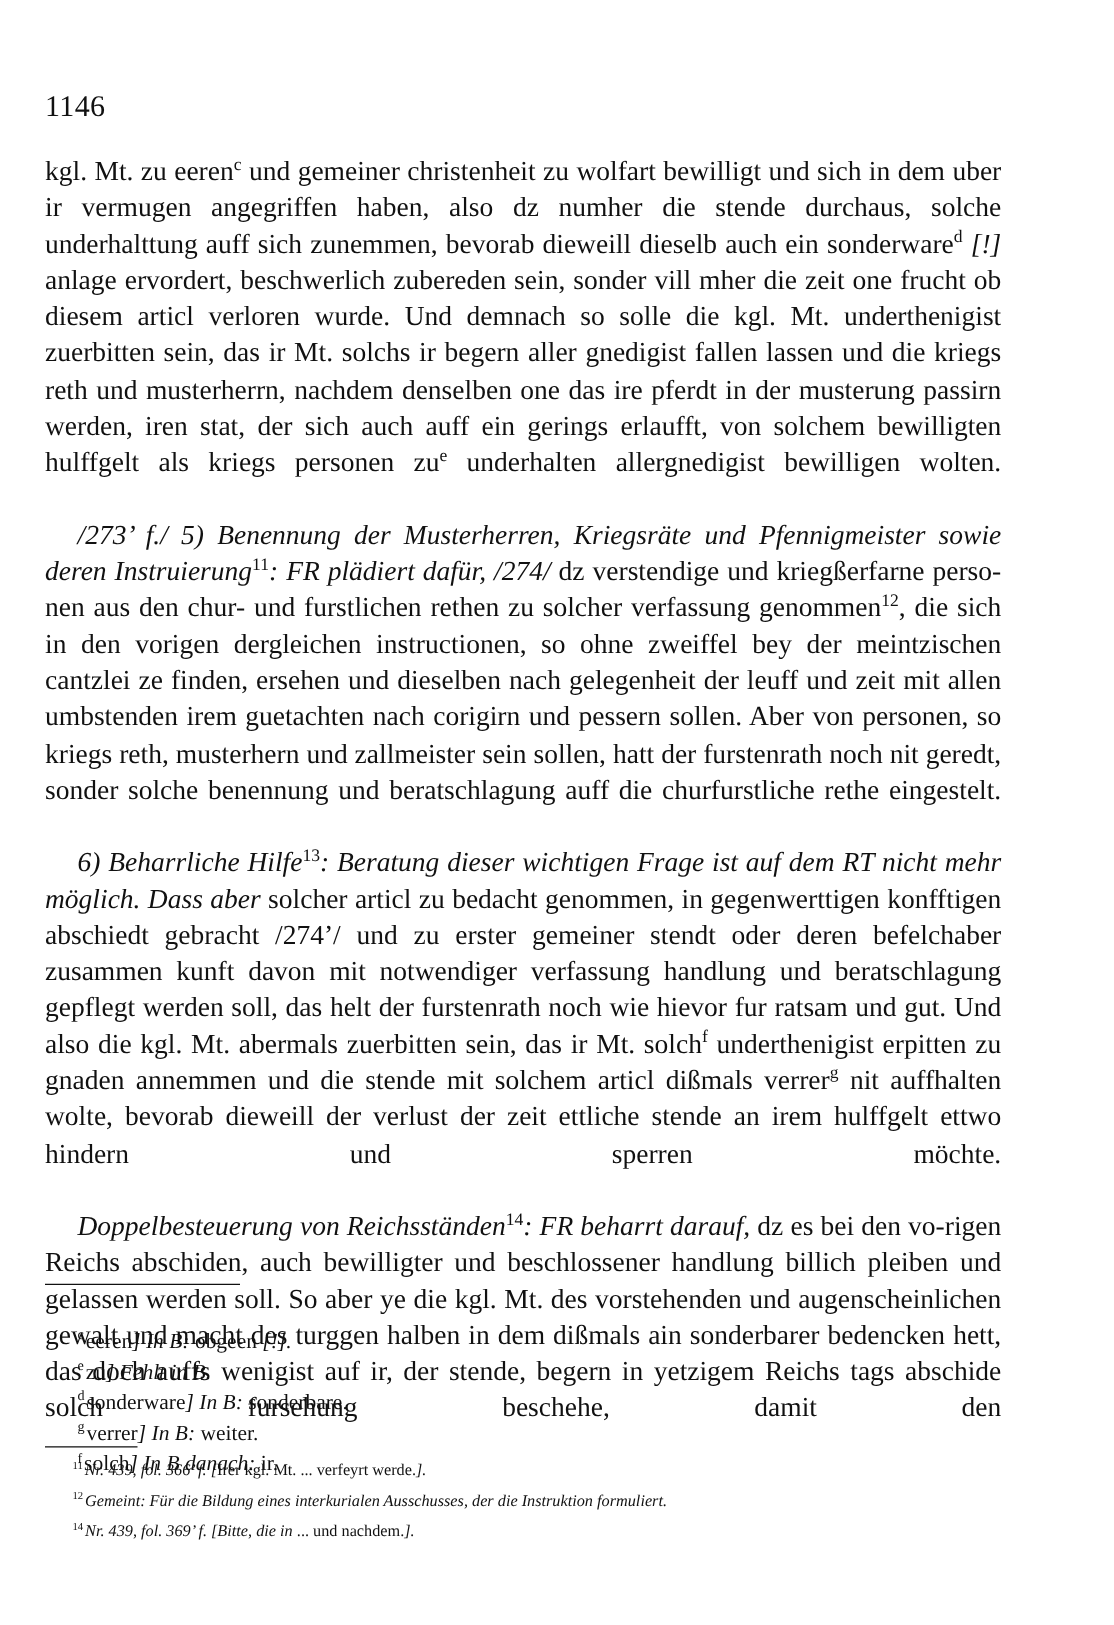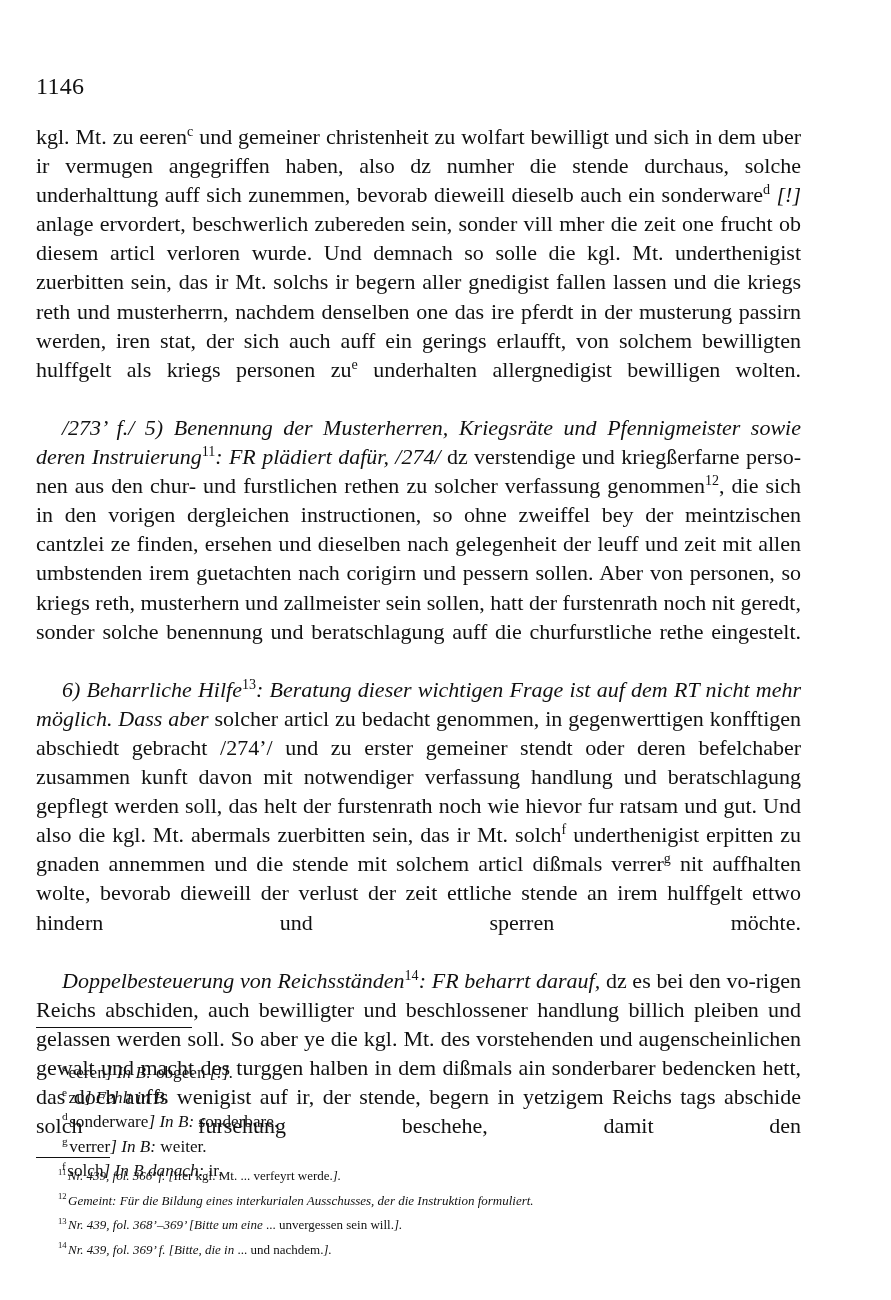--- a/index.html
+++ b/index.html
@@ -168,17 +168,16 @@
       <div class="vline"><span class="num">e</span><span>zu</span><i>] </i><i>Fehlt in B.</i></div>
       <div class="vline"><span class="num">d</span><span>sonderware</span><i>] </i><i>In B:</i><span> sonderbare.</span></div>
       <div class="vline"><span class="num">g</span><span>verrer</span><i>] </i><i>In B:</i><span> weiter.</span></div>
       <div class="vline"><span class="num">f</span><span>solch</span><i>] </i><i>In B danach:</i><span> ir.</span></div>
     </div>
 
   <div class="rule" id="rule-footnotes"></div>
   <div class="footnotes" id="footnotes-block">
       <div class="fline"><span class="num">11</span><i>Nr. 439, fol. 366’ f. [</i><span>Irer kgl. Mt. ... verfeyrt werde.</span><i>].</i></div>
       <div class="fline"><span class="num">12</span><i>Gemeint: Für die Bildung eines interkurialen Ausschusses, der die Instruktion formuliert.</i></div>
-      <div class="fline"><span class="num">13</span><i>Nr. 439, fol. 368’–369’ [Bitte um eine </i><span>... unvergessen sein will.</span><i>].</i></div>
       <div class="fline"><span class="num">14</span><i>Nr. 439, fol. 369’ f. [Bitte, die in </i><span>... und nachdem.</span><i>].</i></div>
     </div>
 
 </div>
 
 </body></html>

